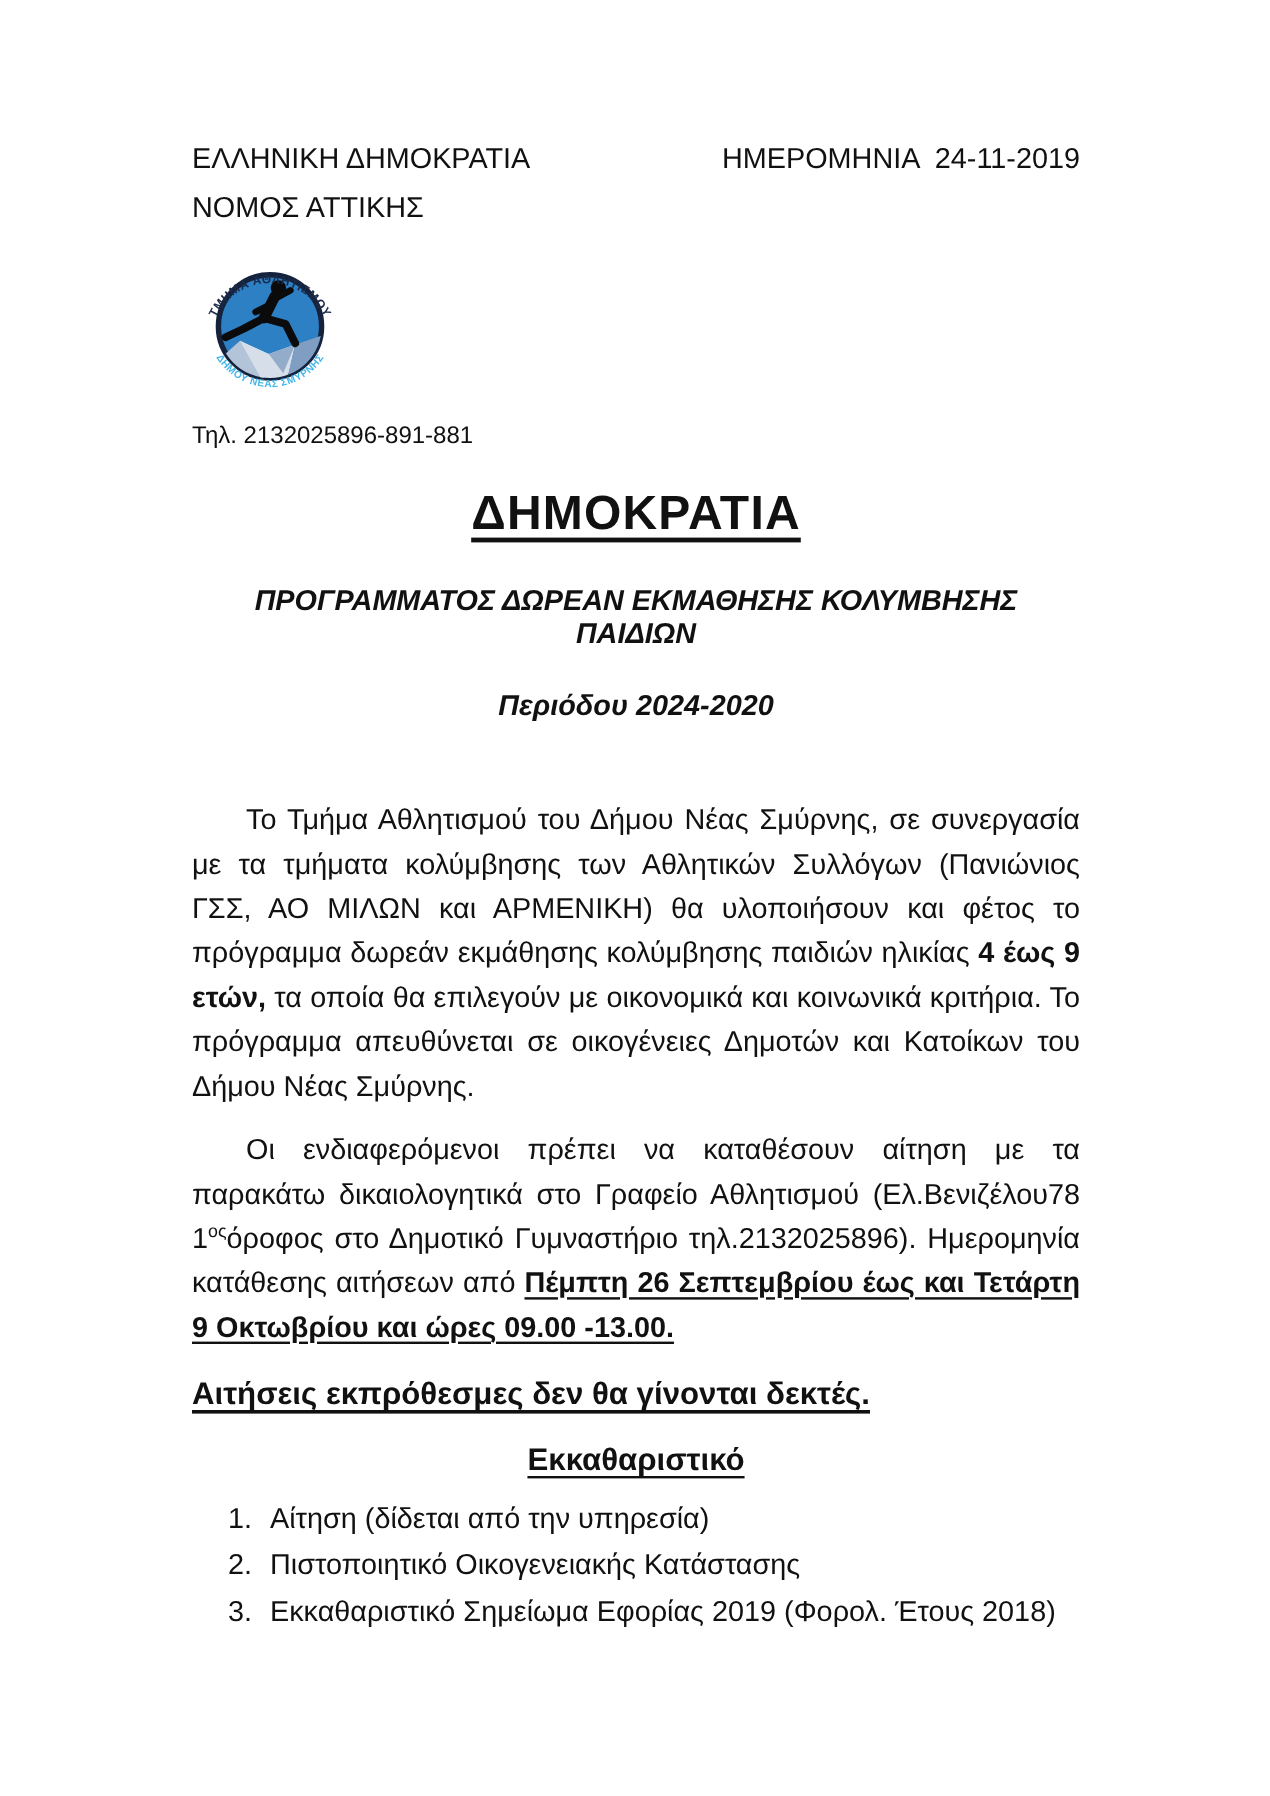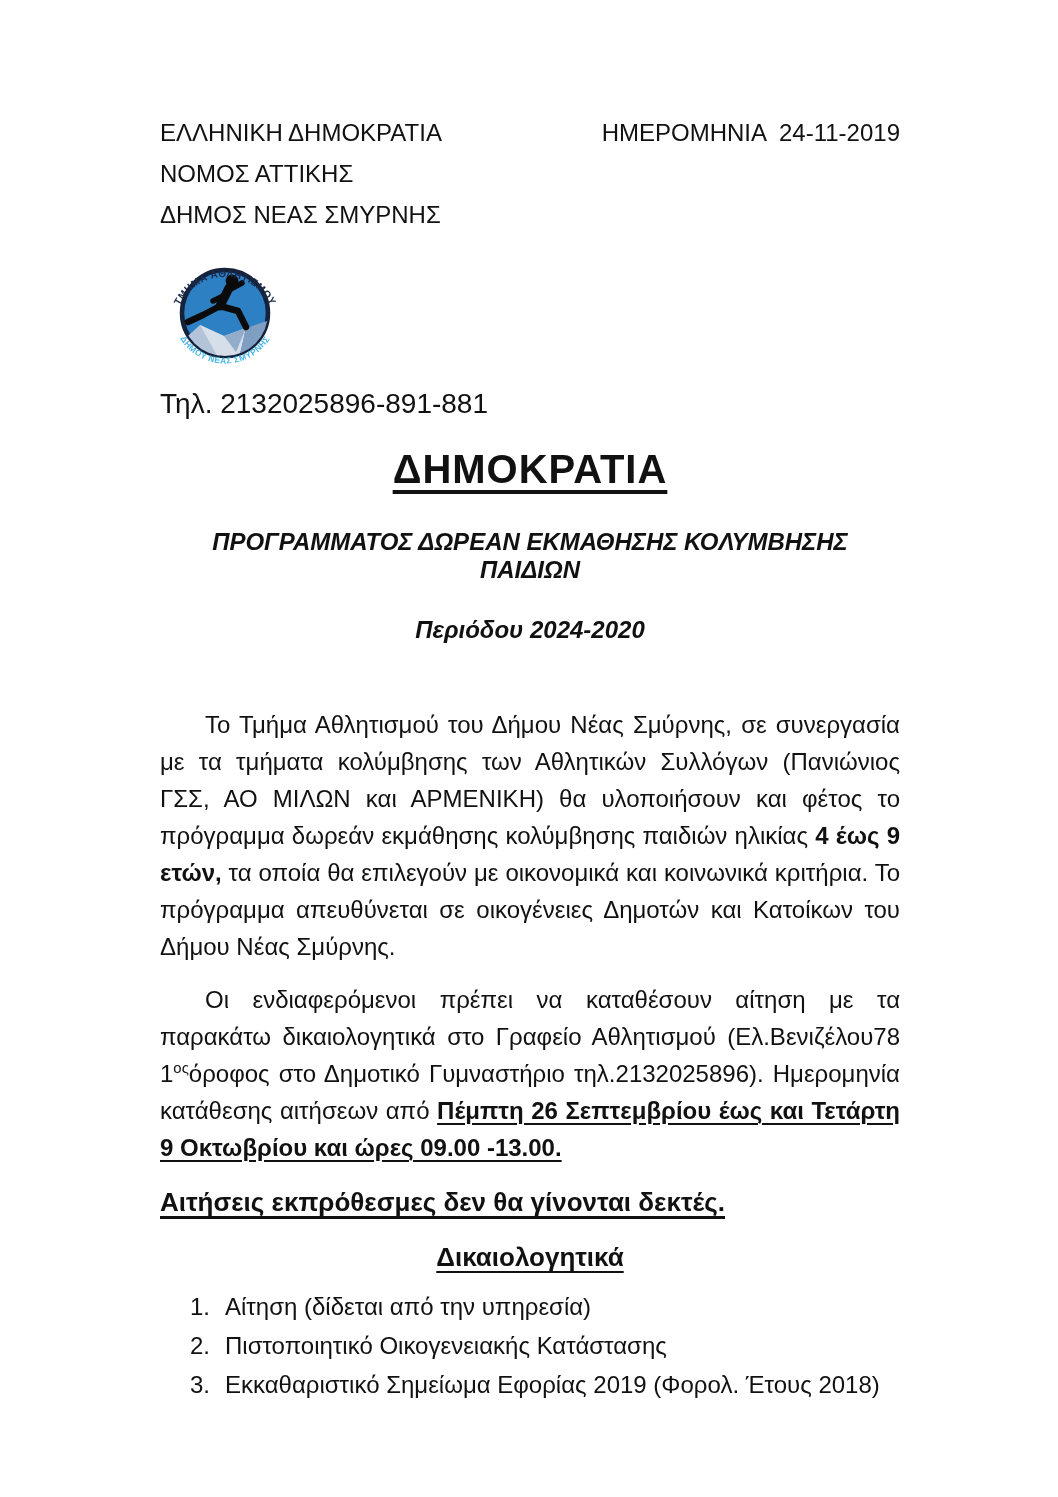--- a/index.html
+++ b/index.html
@@ -23,21 +23,21 @@
   
   .gov-header { font-size: 24px; line-height: 41px; }
   .gov-header .row1 { display: flex; justify-content: space-between; }
   .gov-header span { white-space: pre; }
 
   
   .logo-wrap { margin-top: 14px; margin-left: 2px; width: 126px; height: 122px; }
   .logo-wrap svg { display: block; }
 
   
-  .tel { margin-top: 18px; font-size: 28px; line-height: 30px; }
+  .tel { margin-top: 18px; font-size: 20px; line-height: 30px; }
 
   
   .main-title {
     margin-top: 28px; text-align: center;
     font-size: 40px; font-weight: bold; letter-spacing: 1px;
   }
   .main-title span {
     text-decoration: underline;
     text-decoration-thickness: 4px;
     text-underline-offset: 7px;
@@ -95,21 +95,20 @@
 
 <div class="page">
   <div class="doc">
 
     <div class="gov-header">
       <div class="row1">
         <span>ΕΛΛΗΝΙΚΗ ΔΗΜΟΚΡΑΤΙΑ</span>
         <span>ΗΜΕΡΟΜΗΝΙΑ  24-11-2019</span>
       </div>
       <div>ΝΟΜΟΣ ΑΤΤΙΚΗΣ</div>
-      <div>ΔΗΜΟΣ ΝΕΑΣ ΣΜΥΡΝΗΣ</div>
     </div>
 
     <div class="logo-wrap">
       <svg width="126" height="122" viewBox="0 0 126 122" xmlns="http://www.w3.org/2000/svg">
         <defs>
           <clipPath id="logoClip">
               <circle cx="63" cy="64" r="43"></circle>
             </clipPath>
           <path id="arcTop" d="M 14,68 A 50,50 0 0 1 112,68" fill="none"></path>
           <path id="arcBottom" d="M 12,76 A 53,53 0 0 0 114,76" fill="none"></path>
@@ -159,21 +158,21 @@
       <p><span>Το Τμήμα Αθλητισμού του Δήμου Νέας Σμύρνης, σε συνεργασία με τα τμήματα κολύμβησης των Αθλητικών Συλλόγων (Πανιώνιος ΓΣΣ, ΑΟ ΜΙΛΩΝ και ΑΡΜΕΝΙΚΗ) θα υλοποιήσουν και φέτος το πρόγραμμα δωρεάν εκμάθησης κολύμβησης παιδιών ηλικίας </span><span class="b">4 έως 9 ετών,</span><span> τα οποία θα επιλεγούν με οικονομικά και κοινωνικά κριτήρια. Το πρόγραμμα απευθύνεται σε οικογένειες Δημοτών και Κατοίκων του Δήμου Νέας Σμύρνης.</span></p>
 
       <p><span>Οι ενδιαφερόμενοι πρέπει να καταθέσουν αίτηση με τα παρακάτω δικαιολογητικά στο Γραφείο Αθλητισμού (Ελ.Βενιζέλου78 1</span><sup class="ord">ος</sup><span>όροφος στο Δημοτικό Γυμναστήριο τηλ.2132025896). Ημερομηνία κατάθεσης αιτήσεων από </span><span class="bu">Πέμπτη 26 Σεπτεμβρίου έως και Τετάρτη 9 Οκτωβρίου και  ώρες 09.00 -13.00.</span></p>
     </div>
 
     <div class="notice">
       <span>Αιτήσεις εκπρόθεσμες δεν θα γίνονται δεκτές.</span>
     </div>
 
     <div class="list-heading">
-      <span>Δικαιολογητικά</span>
+      <span>Εκκαθαριστικό</span>
     </div>
 
     <div class="doc-list">
       <div class="li">
         <span class="li-num">1.</span>
         <span>Αίτηση (δίδεται από την υπηρεσία)</span>
       </div>
       <div class="li">
         <span class="li-num">2.</span>
         <span>Πιστοποιητικό Οικογενειακής Κατάστασης</span>

